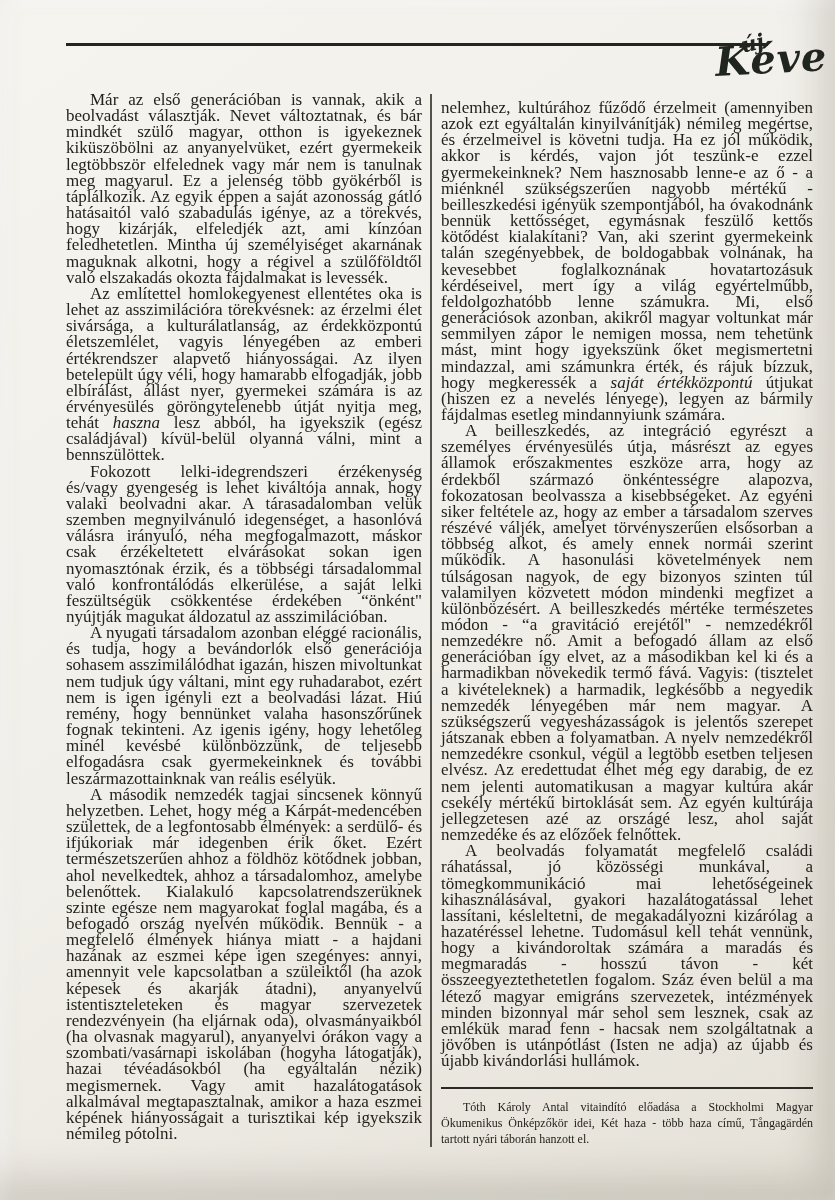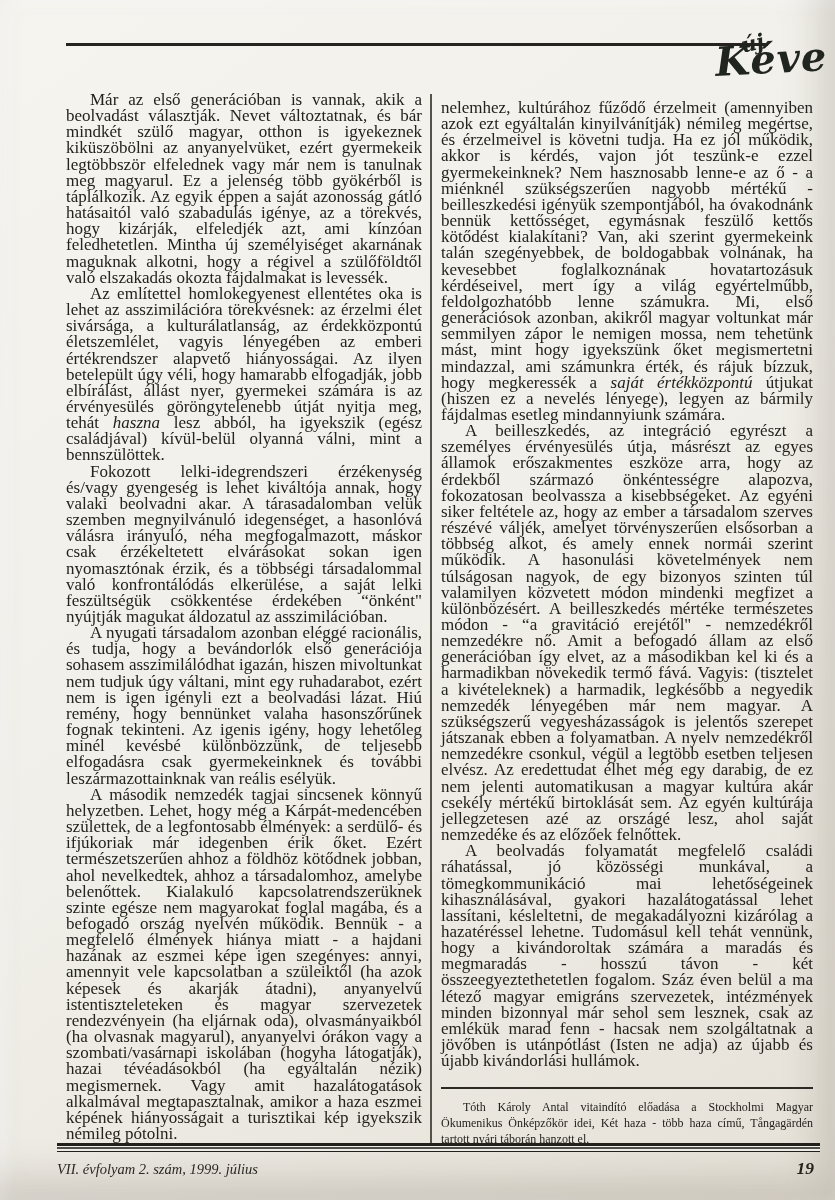--- a/index.html
+++ b/index.html
@@ -55,21 +55,14 @@
       <div id="col-right-paras">
           <p class="para">nelemhez, kultúrához fűződő érzelmeit (amennyiben azok ezt egyáltalán kinyilvánítják) némileg megértse, és érzelmeivel is követni tudja. Ha ez jól működik, akkor is kérdés, vajon jót teszünk-e ezzel gyermekeinknek? Nem hasznosabb lenne-e az ő - a miénknél szükségszerűen nagyobb mértékű - beilleszkedési igényük szempontjából, ha óvakodnánk bennük kettősséget, egymásnak feszülő kettős kötődést kialakítani? Van, aki szerint gyermekeink talán szegényebbek, de boldogabbak volnának, ha kevesebbet foglalkoznának hovatartozásuk kérdéseivel, mert így a világ egyértelműbb, feldolgozhatóbb lenne számukra. Mi, első generációsok azonban, akikről magyar voltunkat már semmilyen zápor le nemigen mossa, nem tehetünk mást, mint hogy igyekszünk őket megismertetni mindazzal, ami számunkra érték, és rájuk bízzuk, hogy megkeressék a <em>saját értékközpontú</em> útjukat (hiszen ez a nevelés lényege), legyen az bármily fájdalmas esetleg mindannyiunk számára.</p>
           <p class="para indent">A beilleszkedés, az integráció egyrészt a személyes érvényesülés útja, másrészt az egyes államok erőszakmentes eszköze arra, hogy az érdekből származó önkéntességre alapozva, fokozatosan beolvassza a kisebbségeket. Az egyéni siker feltétele az, hogy az ember a társadalom szerves részévé váljék, amelyet törvényszerűen elsősorban a többség alkot, és amely ennek normái szerint működik. A hasonulási követelmények nem túlságosan nagyok, de egy bizonyos szinten túl valamilyen közvetett módon mindenki megfizet a különbözésért. A beilleszkedés mértéke természetes módon - “a gravitáció erejétől" - nemzedékről nemzedékre nő. Amit a befogadó állam az első generációban így elvet, az a másodikban kel ki és a harmadikban növekedik termő fává. Vagyis: (tisztelet a kivételeknek) a harmadik, legkésőbb a negyedik nemzedék lényegében már nem magyar. A szükségszerű vegyesházasságok is jelentős szerepet játszanak ebben a folyamatban. A nyelv nemzedékről nemzedékre csonkul, végül a legtöbb esetben teljesen elvész. Az eredettudat élhet még egy darabig, de ez nem jelenti automatikusan a magyar kultúra akár csekély mértékű birtoklását sem. Az egyén kultúrája jellegzetesen azé az országé lesz, ahol saját nemzedéke és az előzőek felnőttek.</p>
           <p class="para indent">A beolvadás folyamatát megfelelő családi ráhatással, jó közösségi munkával, a tömegkommunikáció mai lehetőségeinek kihasználásával, gyakori hazalátogatással lehet lassítani, késleltetni, de megakadályozni kizárólag a hazatéréssel lehetne. Tudomásul kell tehát vennünk, hogy a kivándoroltak számára a maradás és megmaradás - hosszú távon - két összeegyeztethetetlen fogalom. Száz éven belül a ma létező magyar emigráns szervezetek, intézmények minden bizonnyal már sehol sem lesznek, csak az emlékük marad fenn - hacsak nem szolgáltatnak a jövőben is utánpótlást (Isten ne adja) az újabb és újabb kivándorlási hullámok.</p>
         </div>
       <div class="footnote-rule"></div>
       <p class="footnote">Tóth Károly Antal vitaindító előadása a Stockholmi Magyar Ökumenikus Önképzőkör idei, Két haza - több haza című, Tångagärdén tartott nyári táborán hanzott el.</p>
     </div>
   </div>
 
-  <div class="footer">
-    <div class="footer-rule"></div>
-    <div class="footer-row">
-      <span class="footer-issue">VII. évfolyam 2. szám, 1999. július</span>
-      <span class="footer-page">19</span>
-    </div>
-  </div>
 
 </div>
 
 </body></html>

